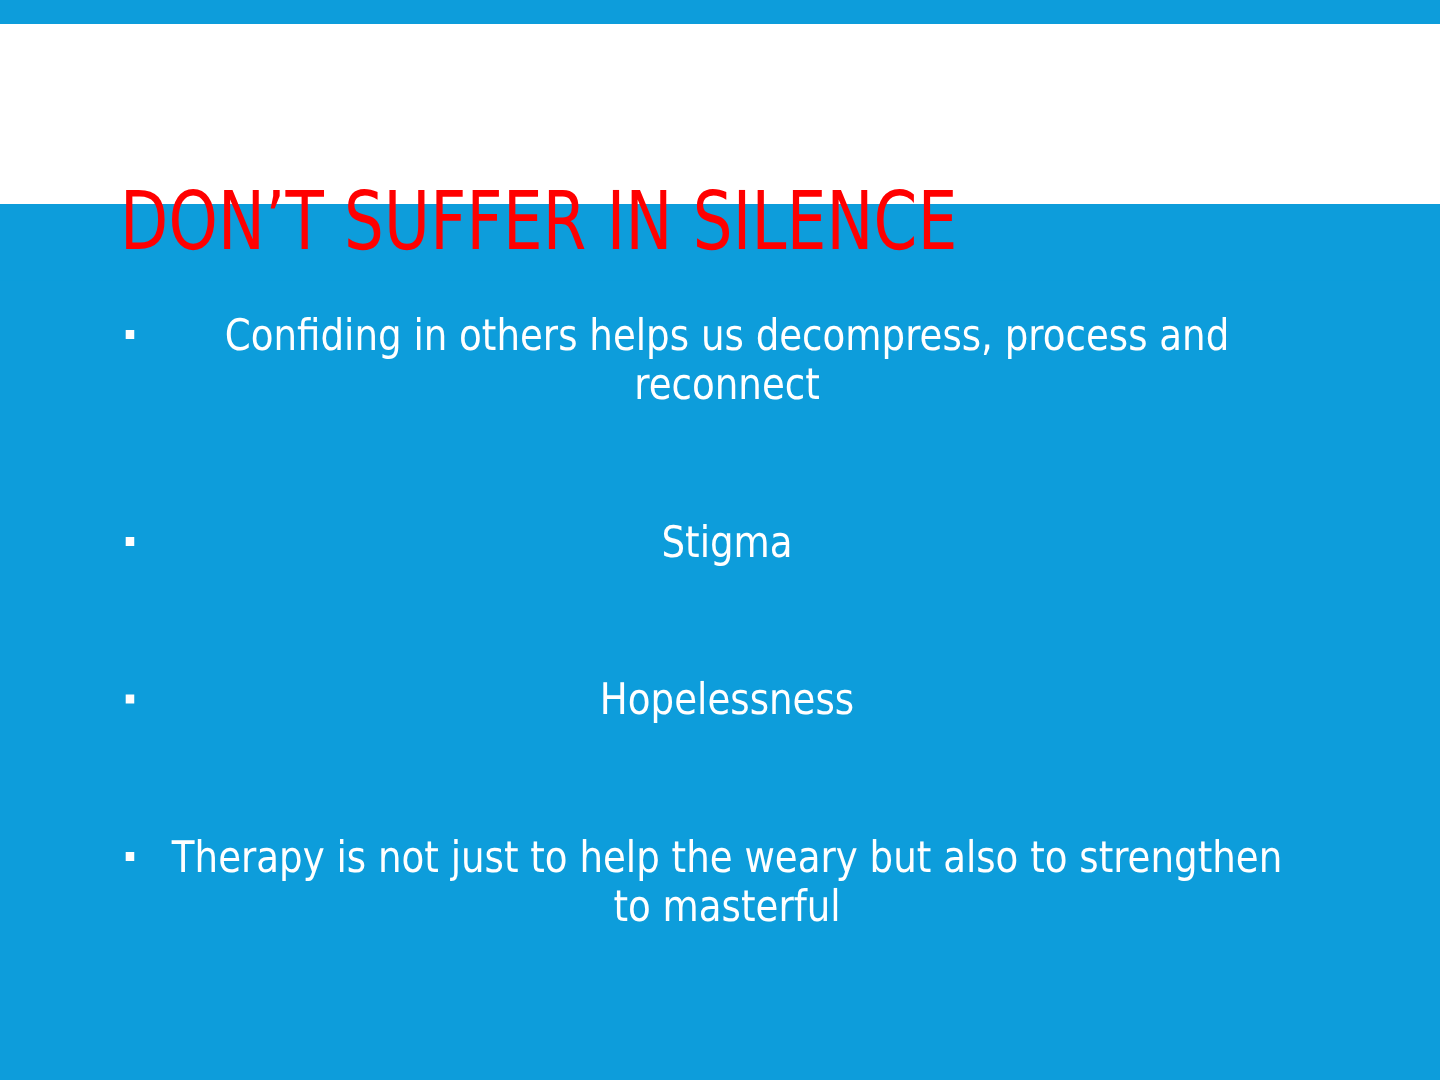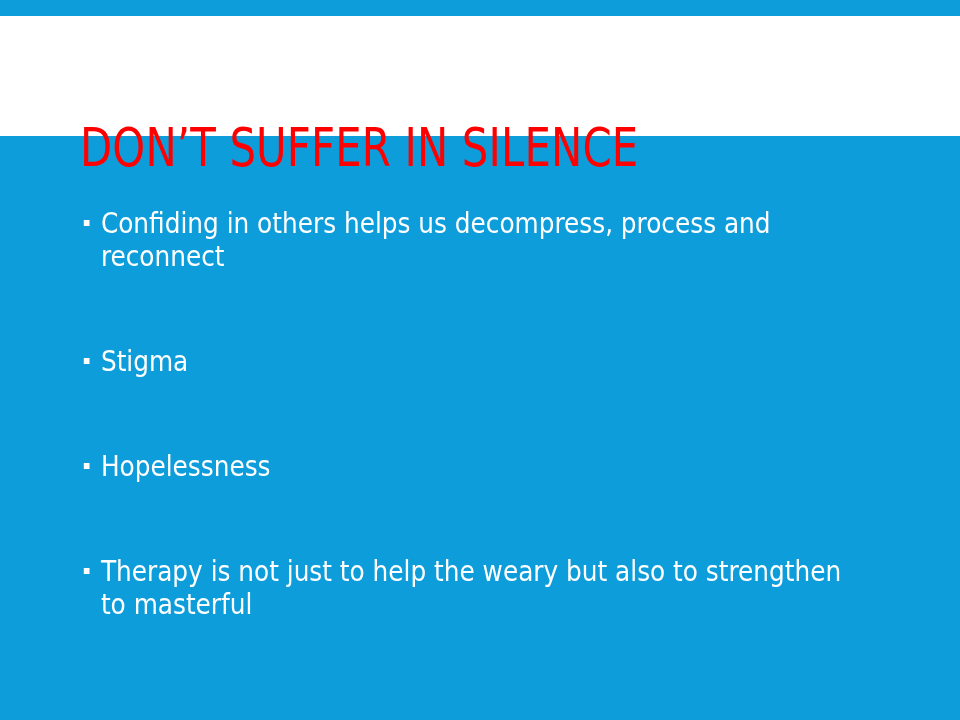--- a/index.html
+++ b/index.html
@@ -54,20 +54,21 @@
     transform-origin: left top;
   }
   
   #body-area {
     position: absolute;
     left: 0;
     top: 187px;
     width: 960px;
     height: 533px;
     background: #0D9DDB;
+    text-align: center;
   }
   #bullet-list {
     position: absolute;
     left: 80px;
     top: 20px;
     width: 830px;
     list-style: none;
     margin: 0;
     padding: 0;
   }

